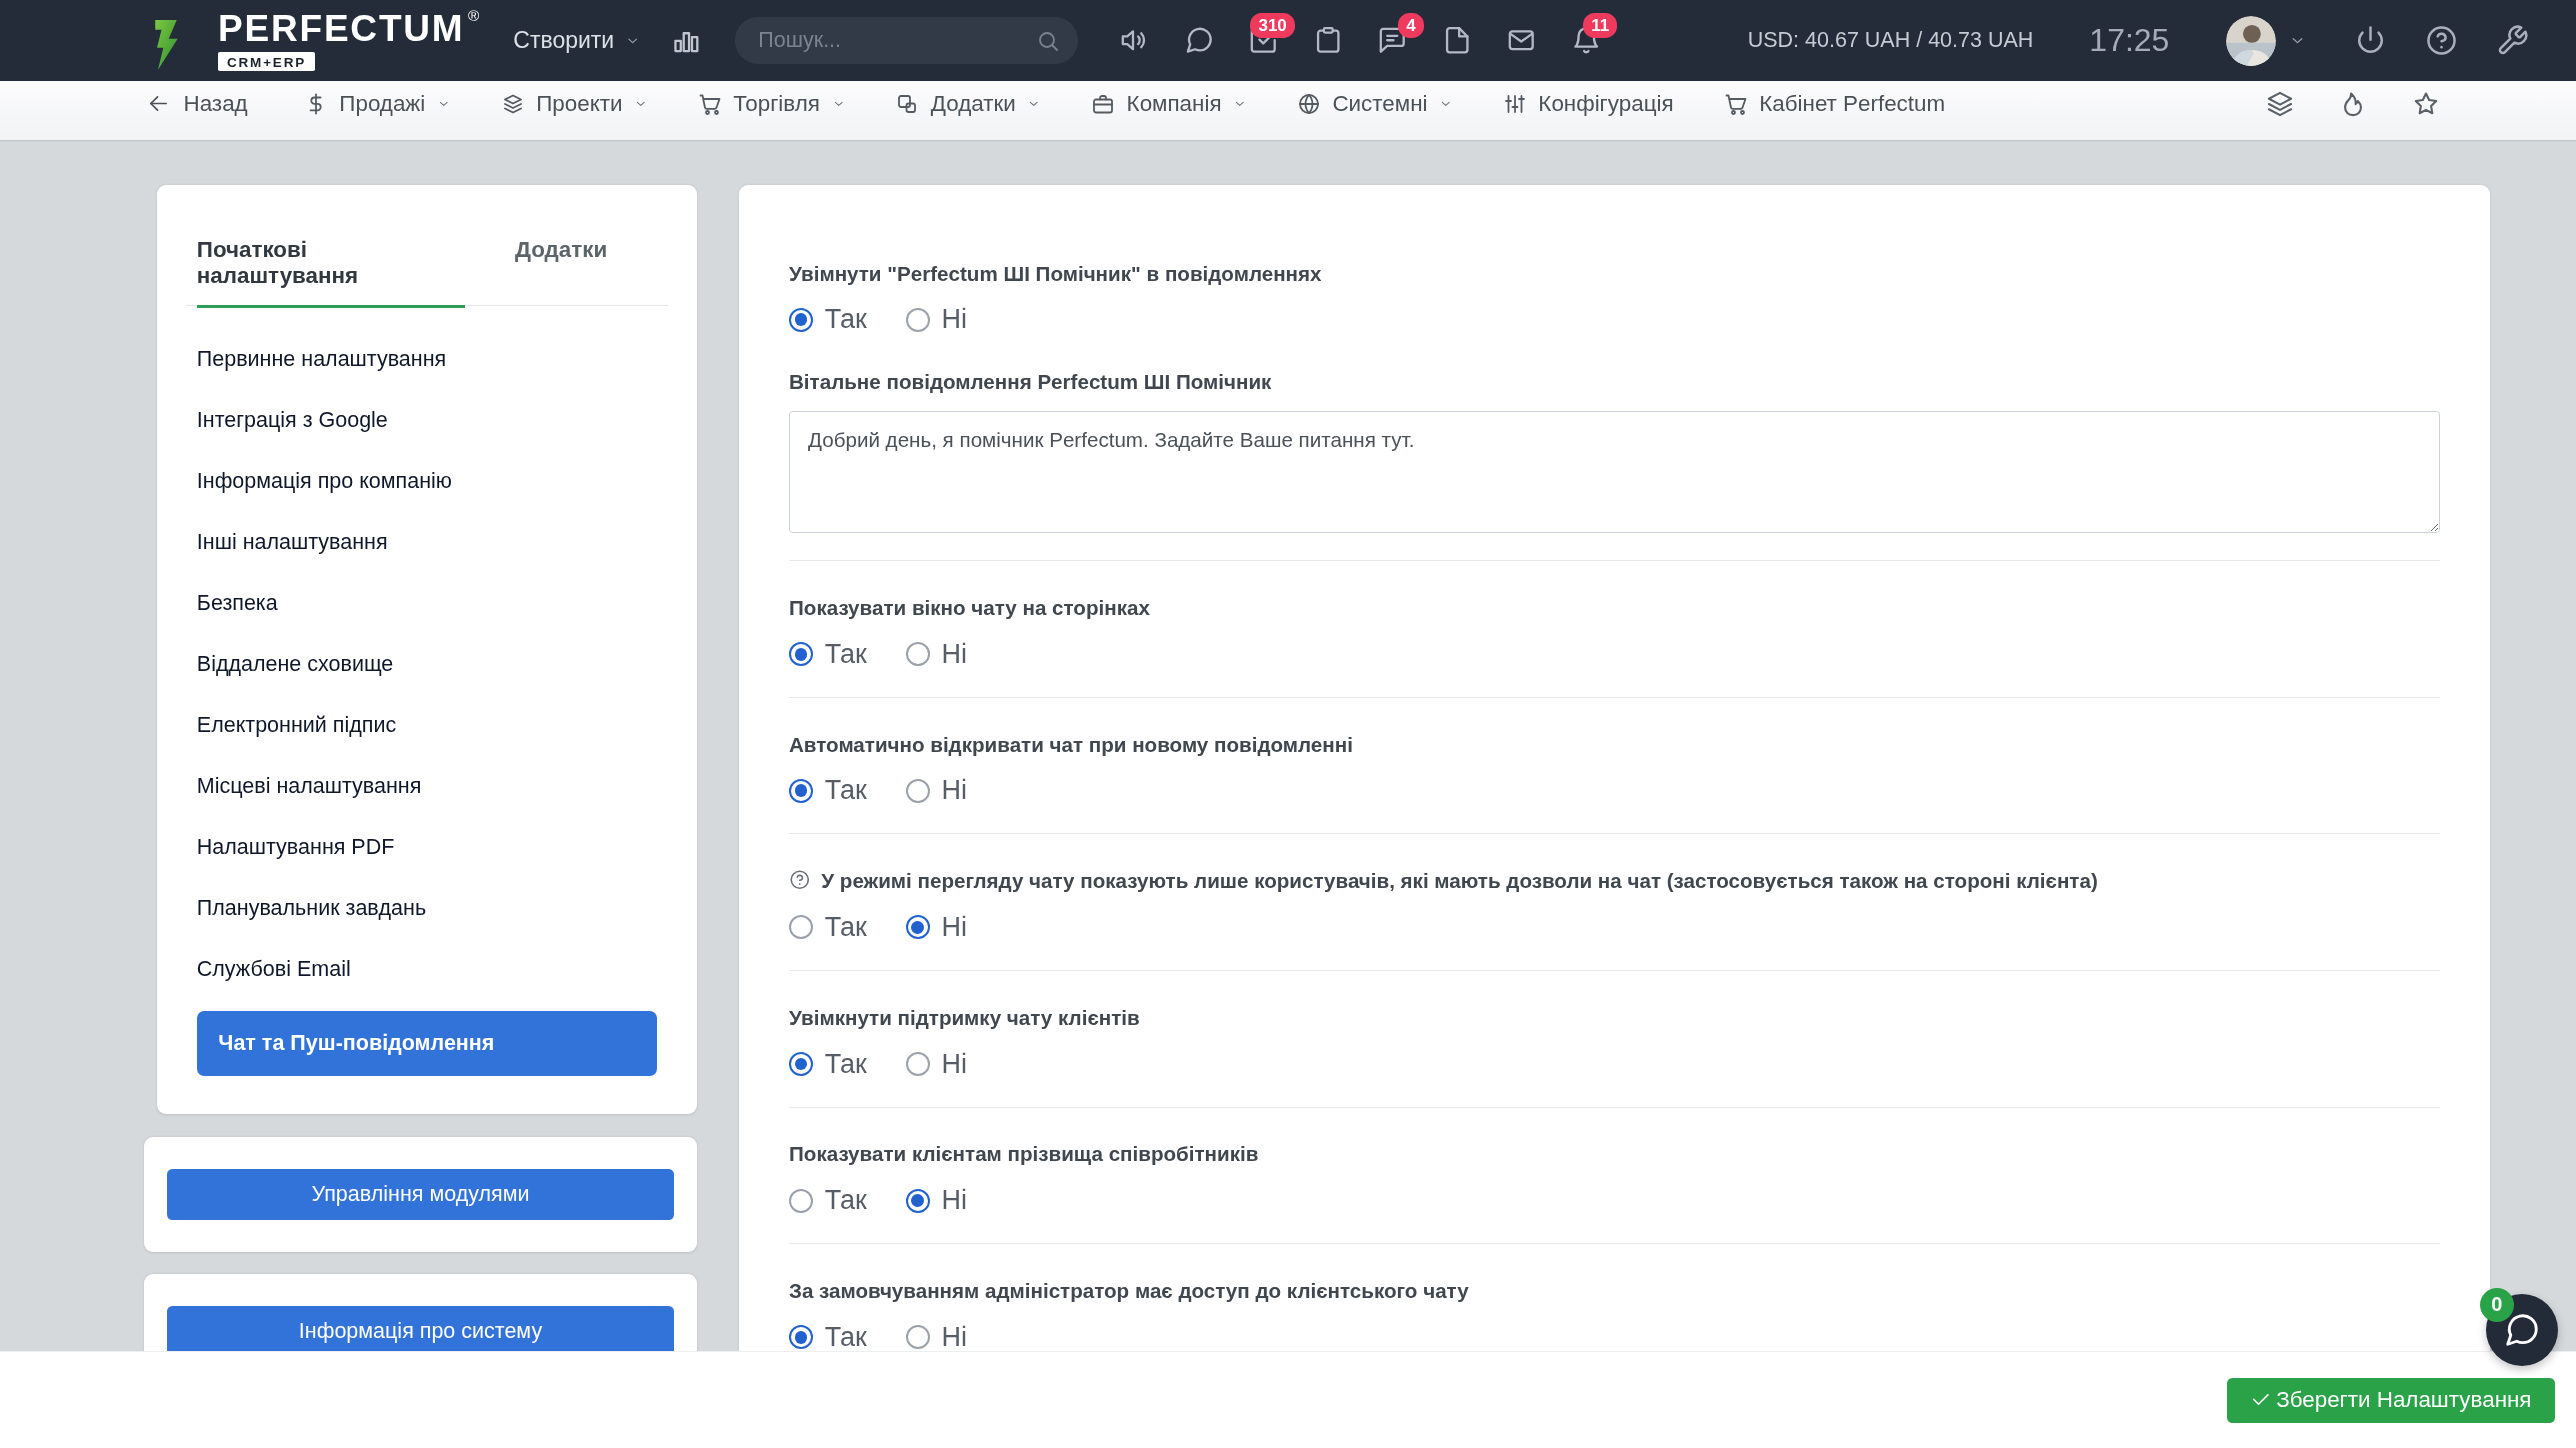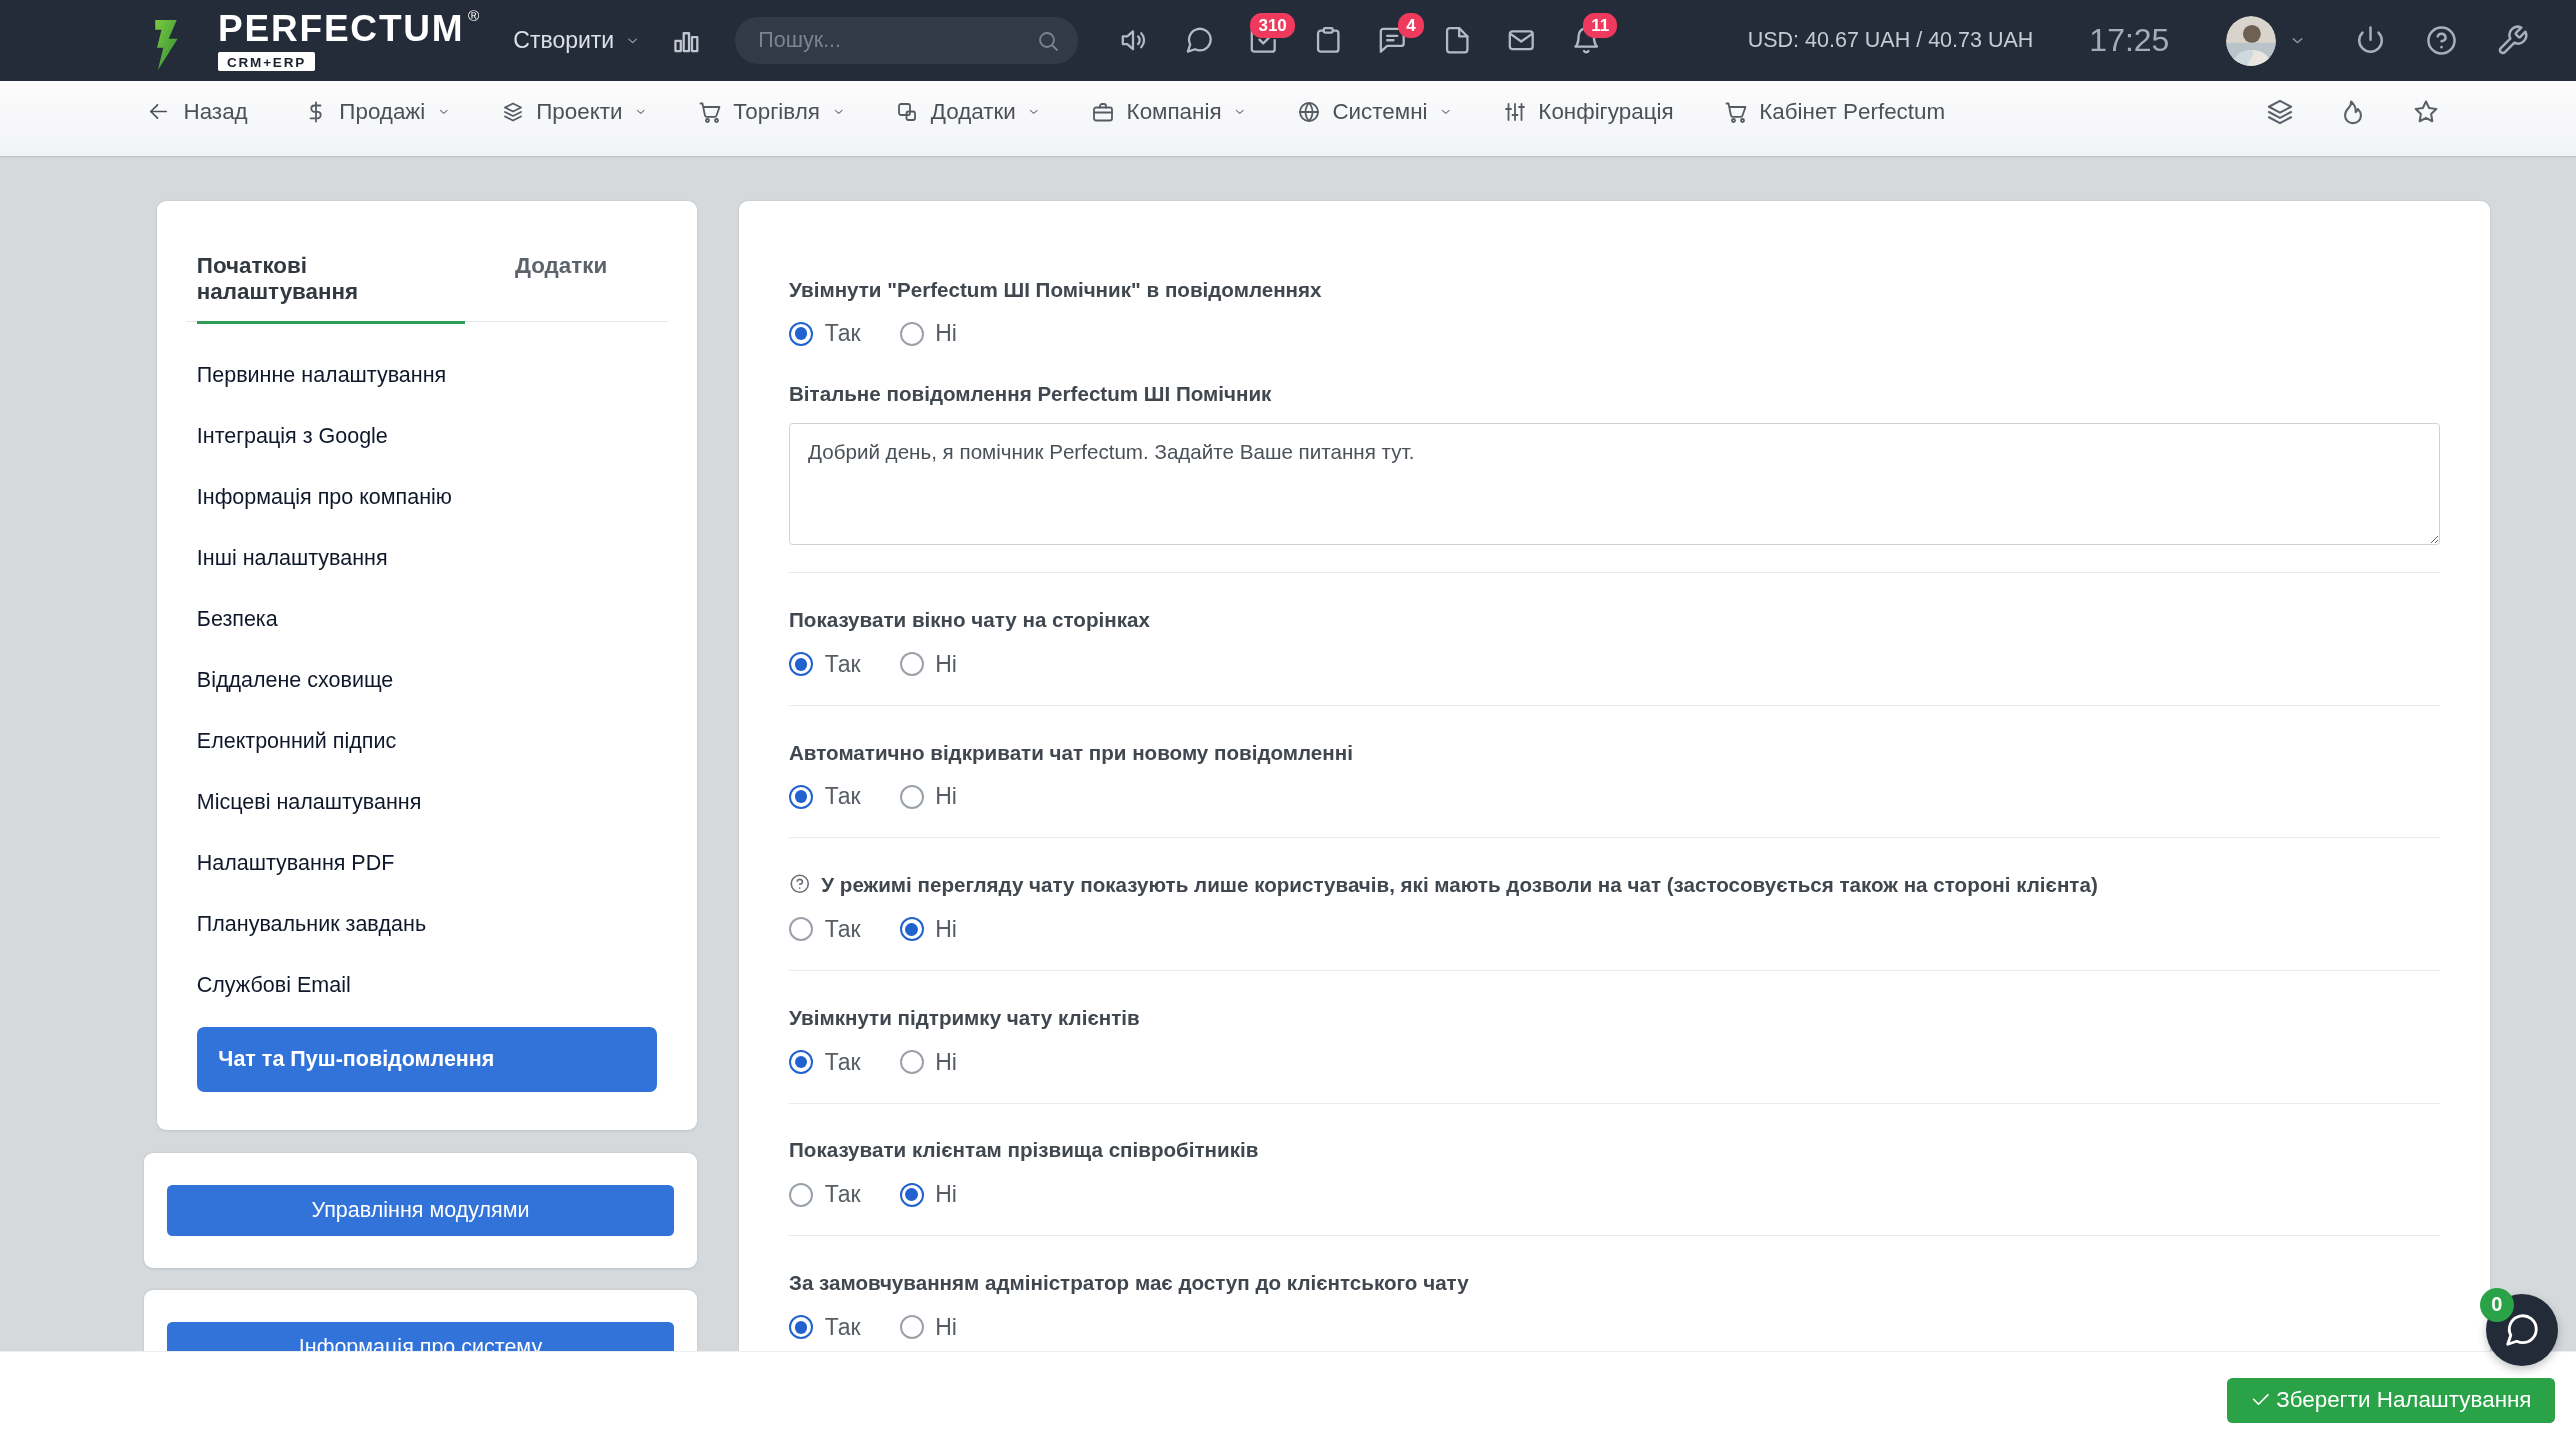--- a/index.html
+++ b/index.html
@@ -35,21 +35,21 @@
     font-family:inherit; }
   .top-spacer { flex:1; }
   .currency { color:#c6cbd4; font-size:21.5px; margin-right:56px; white-space:nowrap; }
   .clock { color:#a5acb8; font-size:32px; margin-right:57px; }
   .avatar { width:50px; height:50px; border-radius:50%; overflow:hidden; flex:none; cursor:pointer; }
   .av-caret { font-size:17px; color:#9aa1ac; margin:0 48px 0 12.6px; cursor:pointer; }
   .top-right { display:flex; align-items:center; gap:38px; }
   .trbtn { font-size:33px; color:#a9afbb; background:none; border:none; cursor:pointer; line-height:0; }
 
   
-  .subnav { height:75px; background:linear-gradient(#fcfcfd,#f2f3f5); display:flex;
+  .subnav { height:59px; background:linear-gradient(#fcfcfd,#f2f3f5); display:flex;
     align-items:center; padding:0 136px 14px 147px; position:relative; z-index:15;
     box-shadow:0 0.9px 1.8px rgba(25,30,40,.14); }
   .back { display:flex; align-items:center; gap:13.5px; color:#4b5158; font-size:22.4px;
     margin-right:56px; cursor:pointer; }
   .back .ic { font-size:23px; }
   .nav-items { display:flex; align-items:center; gap:50px; }
   .nav-item { display:flex; align-items:center; gap:11.7px; color:#4b5158; font-size:22.4px; cursor:pointer; }
   .nav-item .ic { font-size:24px; color:#555b63; }
   .nav-item .caret { font-size:13.5px; color:#6a7077; }
   .nav-right { margin-left:auto; display:flex; align-items:center; gap:45px; }
@@ -79,21 +79,21 @@
   .content-card { flex:1; padding:38px 50px 63px; min-height:1221px; }
   .ctabs { display:flex; border-bottom:1.8px solid #e7e9ec; padding-top:5.4px; }
   .ctab { font-size:21.5px; color:#5f656d; padding-bottom:19px; margin-right:56px;
     border-bottom:3.6px solid transparent; margin-bottom:-2.7px; cursor:pointer; }
   .ctab.active { color:#2f353c; font-weight:700; border-color:#2e9e57; }
   .sections { padding-top:3.6px; }
   .sec-label { display:flex; align-items:flex-start; gap:10.8px; font-size:20.6px; font-weight:700;
     color:#40474f; margin-top:34px; line-height:1.25; }
   .sec-label .ic { font-size:21.5px; color:#6a7077; margin-top:0.9px; }
   .radio-row { display:flex; align-items:center; gap:39px; margin-top:18px; }
-  .radio-opt { display:flex; align-items:center; gap:11.7px; font-size:23px; color:#575d66; cursor:pointer; }
+  .radio-opt { display:flex; align-items:center; gap:11.7px; font-size:27px; color:#575d66; cursor:pointer; }
   .radio { width:24px; height:24px; border:2.2px solid #9aa1aa; border-radius:50%; position:relative; }
   .radio.on { border-color:#2262cf; }
   .radio.on::after { content:""; position:absolute; inset:3.6px; border-radius:50%; background:#2262cf; }
   .divider { height:0.9px; background:#e8eaed; margin-top:27px; }
   .welcome-ta { display:block; width:100%; height:122px; margin-top:16px; border:0.9px solid #ccd1d7;
     border-radius:3.6px; padding:13.5px 18px; font-size:20.6px; color:#4a5158; font-family:inherit;
     resize:vertical; outline:none; line-height:1.4; }
 
   
   .footer { position:fixed; left:0; right:0; bottom:0; height:97px; background:#fff; z-index:30;

